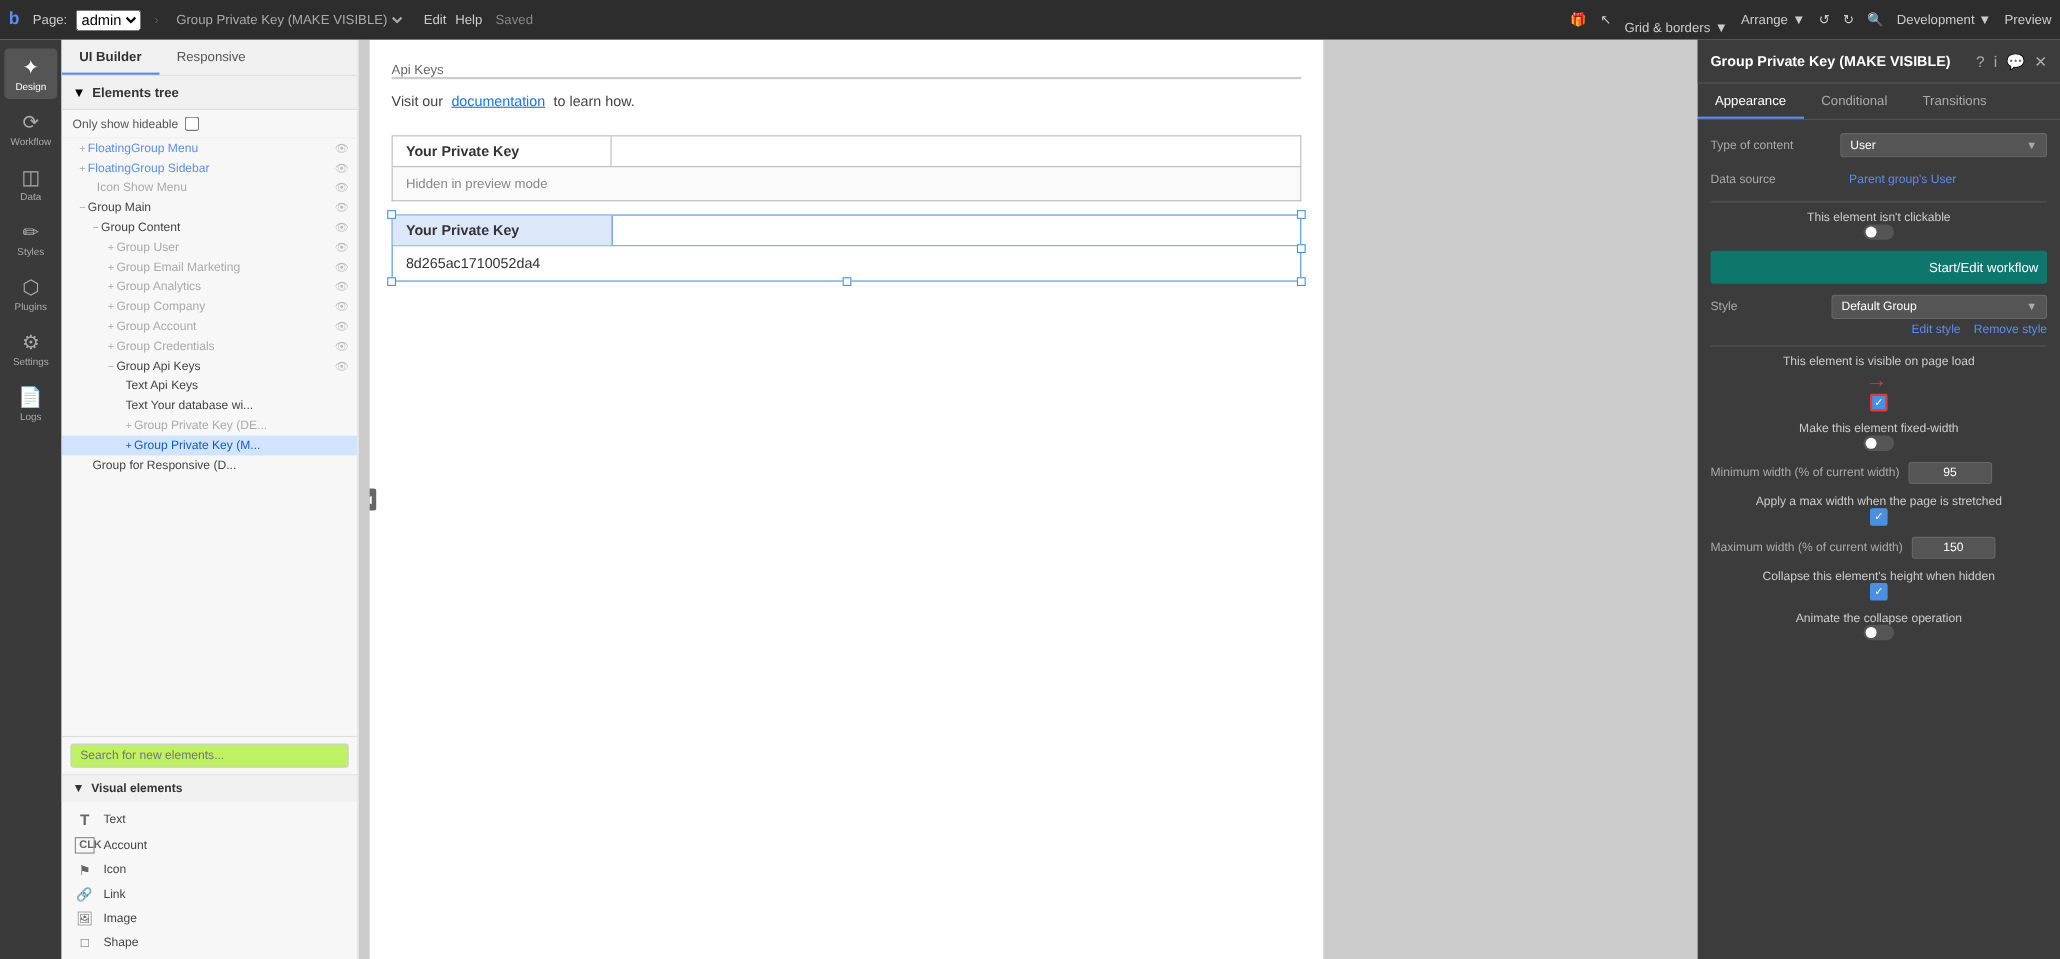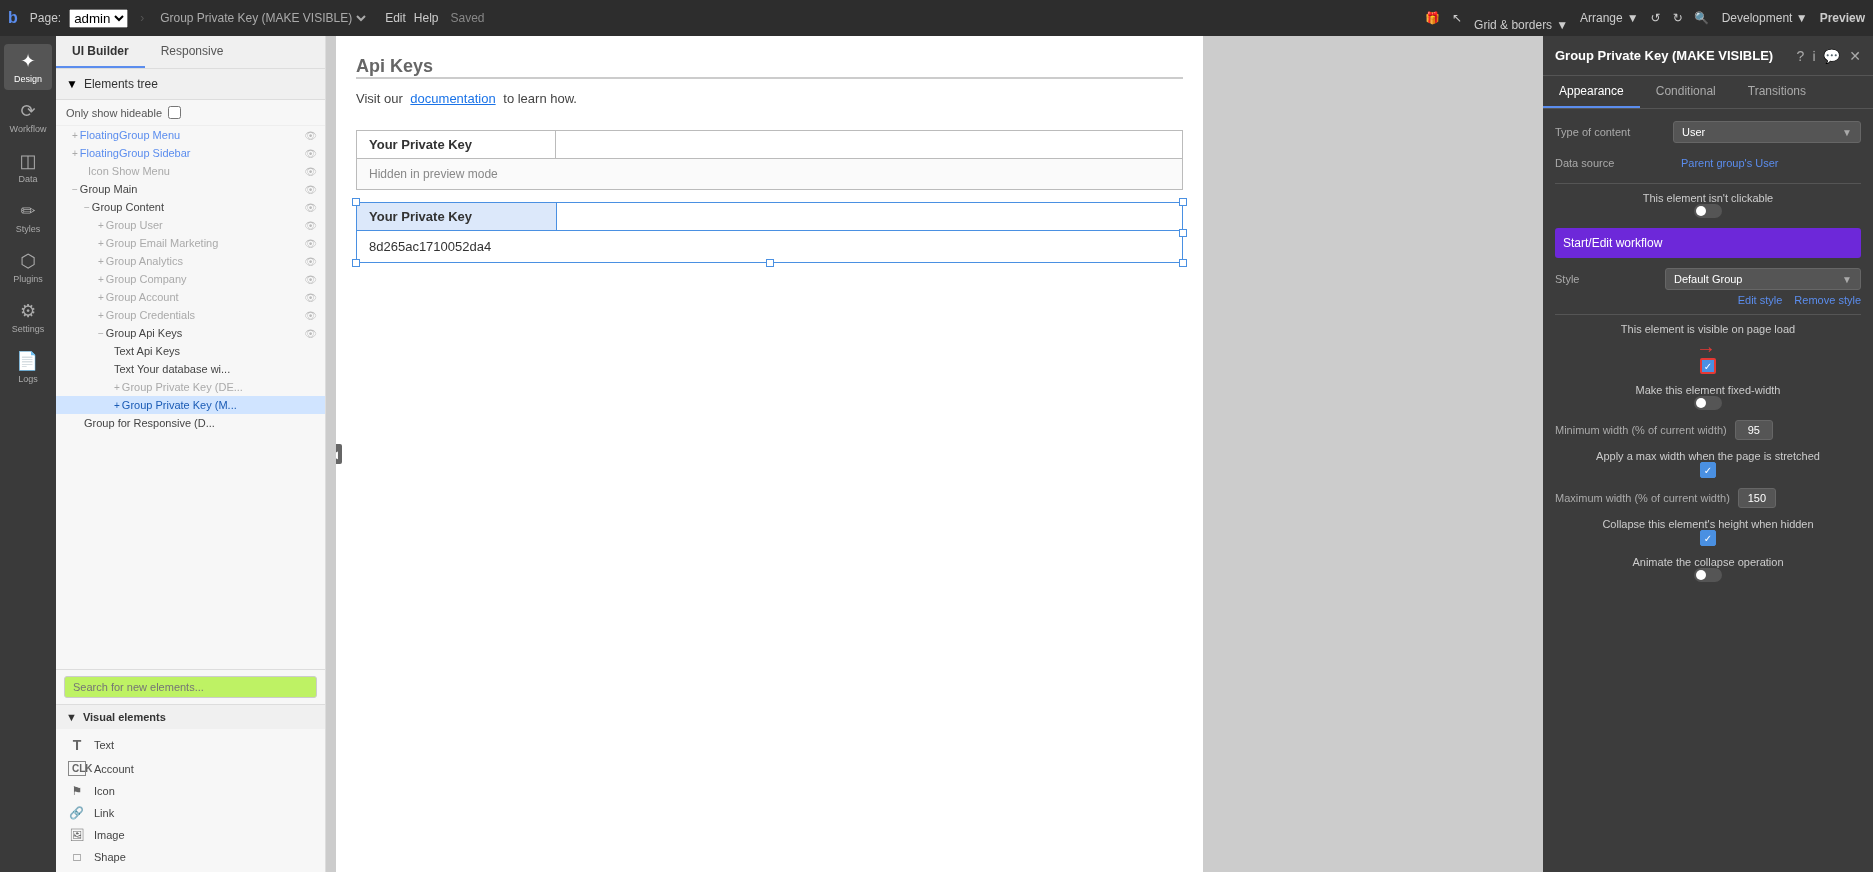--- a/index.html
+++ b/index.html
@@ -12,21 +12,21 @@
       position: fixed; top: 0; left: 0; right: 0; z-index: 100;
     }
     .topbar-logo { color: #5b8dee; font-weight: bold; font-size: 16px; margin-right: 4px; }
     .topbar-divider { color: #555; margin: 0 4px; }
     .topbar-saved { color: #888; font-size: 12px; margin-left: 4px; }
     .topbar-right { margin-left: auto; display: flex; align-items: center; gap: 12px; }
     .topbar-right span { color: #ccc; font-size: 12px; cursor: pointer; }
     .topbar-grid { display: flex; align-items: center; gap: 4px; cursor: pointer; margin-top: 13px; }
     .topbar-arrange { display: flex; align-items: center; gap: 4px; cursor: pointer; }
     .topbar-btn { color: #ccc; cursor: pointer; font-size: 14px; }
-    .topbar-preview { color: #5b8dee; font-weight: 700; cursor: pointer; }
+    .topbar-preview { color: #5b8dee; font-weight: 400; cursor: pointer; }
 
     
     .main-layout {
       display: flex; position: fixed; top: 36px; left: 0; right: 0; bottom: 0;
     }
 
     
     .icon-sidebar {
       width: 56px; background: #3a3a3a; display: flex; flex-direction: column; align-items: center;
       padding-top: 8px; gap: 4px; flex-shrink: 0;
@@ -50,21 +50,21 @@
       padding: 8px 16px; cursor: pointer; font-size: 12px; color: #555;
       border-bottom: 2px solid transparent;
     }
     .panel-tab.active { color: #333; border-bottom: 2px solid #5b8dee; font-weight: 600; }
 
     
     .tree-header {
       display: flex; align-items: center; padding: 8px 10px; background: #f0f0f0;
       border-bottom: 1px solid #ddd; gap: 6px;
     }
-    .tree-header-label { font-weight: 400; font-size: 12px; color: #333; }
+    .tree-header-label { font-weight: 700; font-size: 12px; color: #333; }
     .only-hideable { display: flex; align-items: center; gap: 6px; padding: 6px 10px; font-size: 11px; color: #555; border-bottom: 1px solid #eee; }
     .only-hideable input { cursor: pointer; }
 
     .tree-items { overflow-y: auto; flex: 1; }
     .tree-item {
       display: flex; align-items: center; padding: 3px 8px; cursor: pointer;
       font-size: 11px; color: #444; user-select: none;
     }
     .tree-item.selected { background: #d0e4ff; color: #1a5bb5; }
     .tree-item .indent { display: inline-block; }
@@ -139,44 +139,44 @@
       flex: 1; background: #555; border: 1px solid #666; border-radius: 3px;
       padding: 4px 8px; font-size: 11px; color: #fff; display: flex; align-items: center;
       justify-content: space-between; cursor: pointer;
     }
     .rp-value .arrow { color: #aaa; font-size: 10px; }
     .rp-value.blue { color: #5b8dee; background: transparent; border: none; }
     .rp-toggle { width: 28px; height: 14px; background: #555; border-radius: 7px; position: relative; cursor: pointer; }
     .rp-toggle::after { content: ''; position: absolute; width: 10px; height: 10px; background: #fff; border-radius: 50%; top: 2px; left: 2px; transition: left 0.2s; }
     .rp-separator { border: none; border-top: 1px solid #555; margin: 8px 0; }
     .rp-btn {
-      width: 100%; padding: 8px; background: #6d28d9; border: none; border-radius: 3px;
+      width: 100%; padding: 8px; background: #0f766e; border: none; border-radius: 3px;
       color: #fff; font-size: 12px; cursor: pointer; margin-bottom: 10px;
-      text-align: left;
+      text-align: right;
     }
     .rp-style-row {
       display: flex; align-items: center; margin-bottom: 4px;
     }
     .rp-style-links { margin-left: auto; display: flex; gap: 12px; }
     .rp-style-link { font-size: 11px; color: #5b8dee; cursor: pointer; }
     .rp-checkbox-row {
       display: flex; align-items: center; margin-bottom: 10px; flex-direction: column;
     }
     .rp-checkbox-label { font-size: 11px; color: #ccc; flex: 1; }
     .rp-checkbox {
       width: 16px; height: 16px; border: 1px solid #666; border-radius: 2px;
       background: #555; display: flex; align-items: center; justify-content: center;
       cursor: pointer; font-size: 10px; color: #fff;
     }
     .rp-checkbox.checked { background: #4a90e2; border-color: #4a90e2; }
     .rp-checkbox-highlighted {
       border: 2px solid #e53935 !important;
     }
     .rp-input {
-      width: 38px; background: #555; border: 1px solid #666; border-radius: 3px;
+      width: 76px; background: #555; border: 1px solid #666; border-radius: 3px;
       padding: 3px 6px; font-size: 11px; color: #fff; text-align: center;
     }
     .arrow-indicator {
       display: inline-block; color: #e53935; font-size: 20px; margin-right: 4px;
     }
   </style>
 </head>
 <body>
 
 <div class="topbar">
@@ -393,21 +393,21 @@
 
   <div class="canvas-area">
     <div style="position:absolute;top:0;left:0;right:0;bottom:0;background:#ccc;"></div>
     <div style="position:absolute;top:0;left:10px;right:340px;bottom:0;background:#fff;overflow:hidden;">
 
       <div class="collapse-handle">◀</div>
 
       <div class="api-keys-section">
         <div style="display:flex;align-items:center;margin-bottom:12px;">
           <div style="flex:1;border-bottom:2px solid #ccc;">
-            <span style="font-size:18px;color:#666;font-weight:bold;">Api Keys</span>
+            <span style="font-size:12px;color:#666;">Api Keys</span>
           </div>
         </div>
         <p style="font-size:13px;color:#444;margin-top:12px;">
           <span>Visit our</span>
           <a style="color:#1a73e8;text-decoration:underline;cursor:pointer;margin:0 4px;">documentation</a>
           <span>to learn how.</span>
         </p>
 
         <div style="margin-top:24px;">
           <div style="display:flex;align-items:stretch;margin-bottom:0;">

